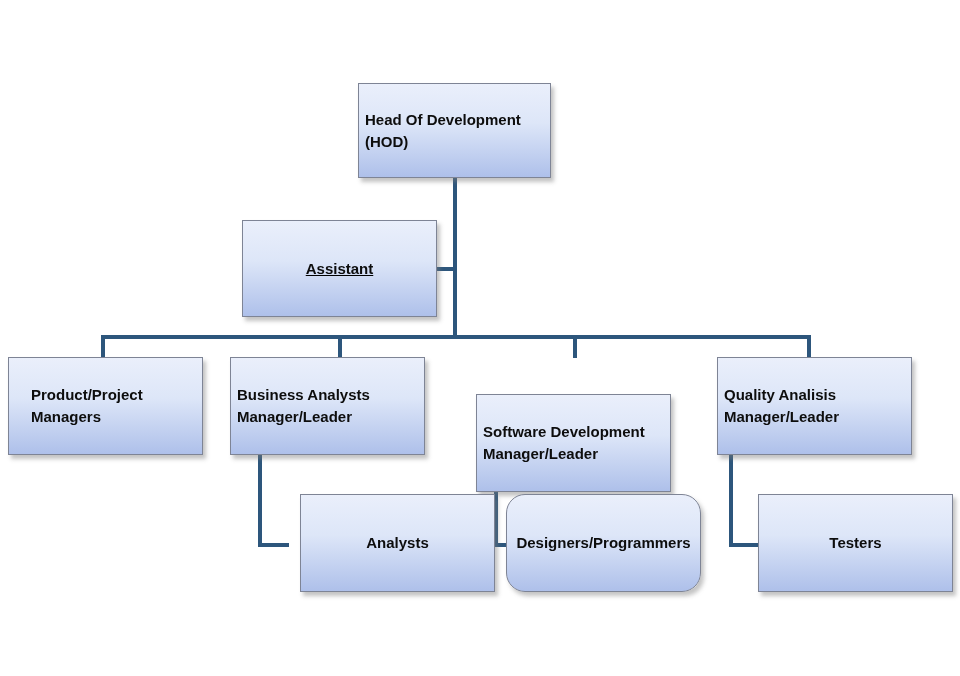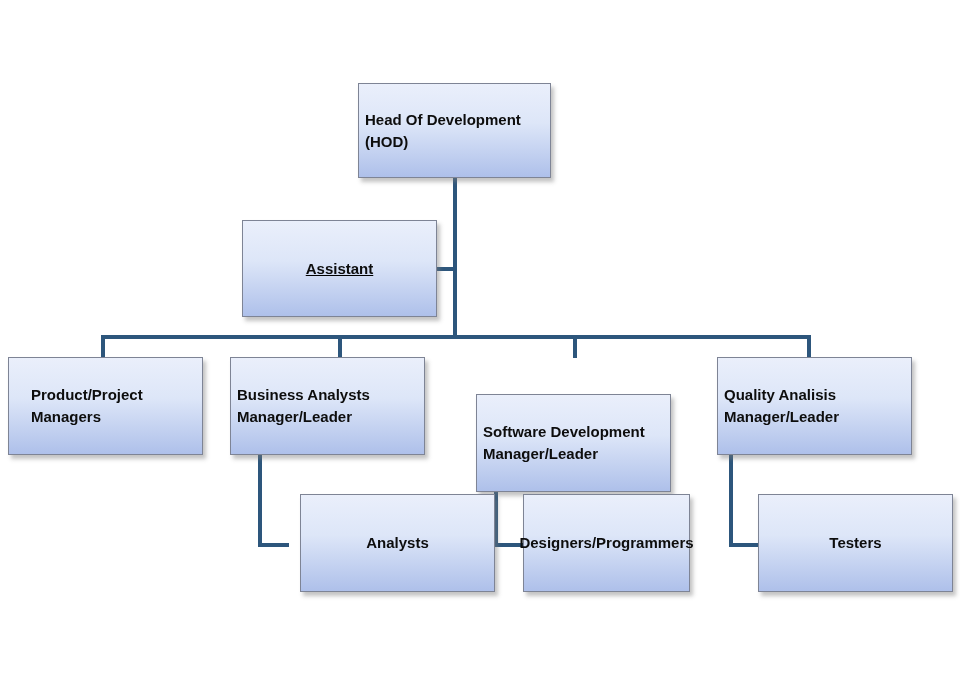--- a/index.html
+++ b/index.html
@@ -40,21 +40,21 @@
     background: var(--connector, #2d567c);
   }
   
   .n-hod        { left: 358px; top:  83px; width: 193px; height: 95px; }
   .n-assistant  { left: 242px; top: 220px; width: 195px; height: 97px; text-decoration: underline; }
   .n-product    { left:   8px; top: 357px; width: 195px; height: 98px; padding-left: 16px; }
   .n-business   { left: 230px; top: 357px; width: 195px; height: 98px; }
   .n-software   { left: 476px; top: 357px; width: 195px; height: 98px; margin-top: 37px; }
   .n-quality    { left: 717px; top: 357px; width: 195px; height: 98px; }
   .n-analysts   { left: 288px; top: 494px; width: 195px; height: 98px; margin-left: 12px; }
-  .n-designers  { left: 523px; top: 494px; width: 167px; height: 98px; }
+  .n-designers  { left: 506px; top: 494px; width: 195px; height: 98px; border-radius: 19px; }
   .n-testers    { left: 758px; top: 494px; width: 195px; height: 98px; }
   
   .c-hod-v        { left: 453px; top: 178px; width:   4px; height: 161px; }
   .c-assist-stub  { left: 437px; top: 267px; width:  18px; height:   4px; }
   .c-bus          { left: 101px; top: 335px; width: 710px; height:   4px; }
   .c-drop-product { left: 101px; top: 335px; width:   4px; height:  23px; }
   .c-drop-business{ left: 338px; top: 335px; width:   4px; height:  23px; }
   .c-drop-software{ left: 573px; top: 335px; width:   4px; height:  23px; }
   .c-drop-quality { left: 807px; top: 335px; width:   4px; height:  23px; }
   .c-analysts-v   { left: 258px; top: 455px; width:   4px; height:  92px; }

